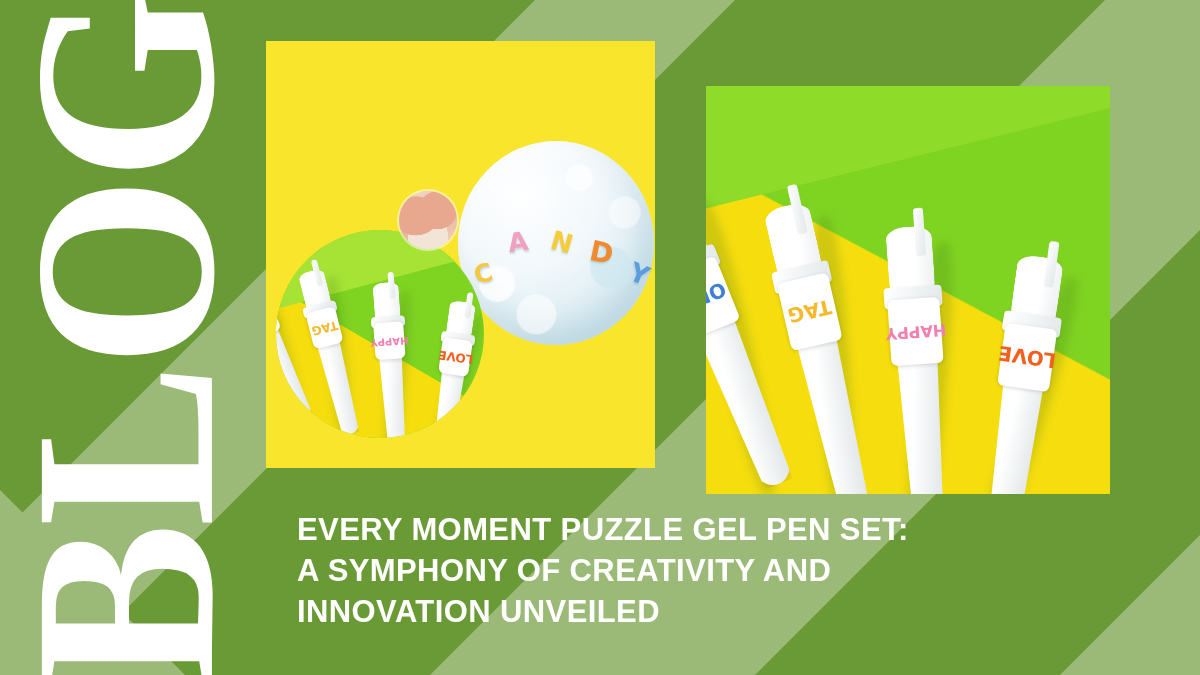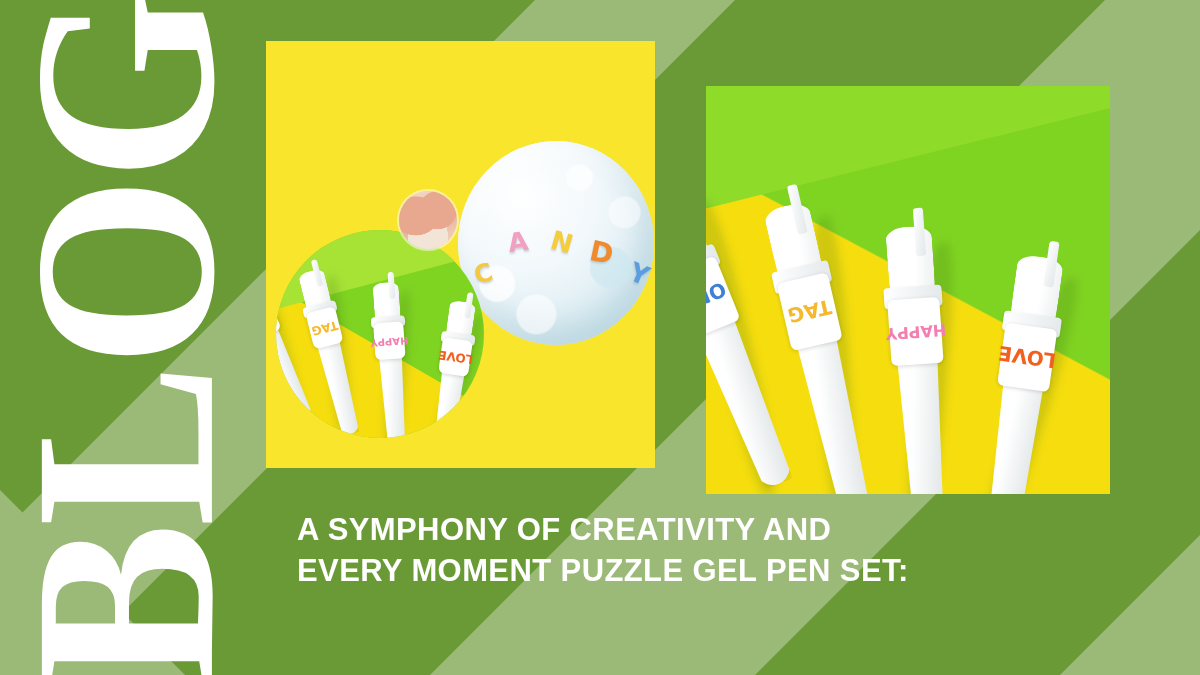--- a/index.html
+++ b/index.html
@@ -318,15 +318,16 @@
         <div class="clip"></div>
         <div class="collar"></div>
         <div class="label">
           <span style="color: rgb(242, 96, 31); font-size: 20px;">LOVE</span>
         </div>
       </div>
     </div>
 </div>
 
 <div id="title-block">
+  <div class="line">EVERY MOMENT PUZZLE GEL PEN SET:</div>
   <div class="line">A SYMPHONY OF CREATIVITY AND</div>
-  <div class="line">EVERY MOMENT PUZZLE GEL PEN SET:</div>
+  <div class="line">INNOVATION UNVEILED</div>
 </div>
 
 </body></html>

